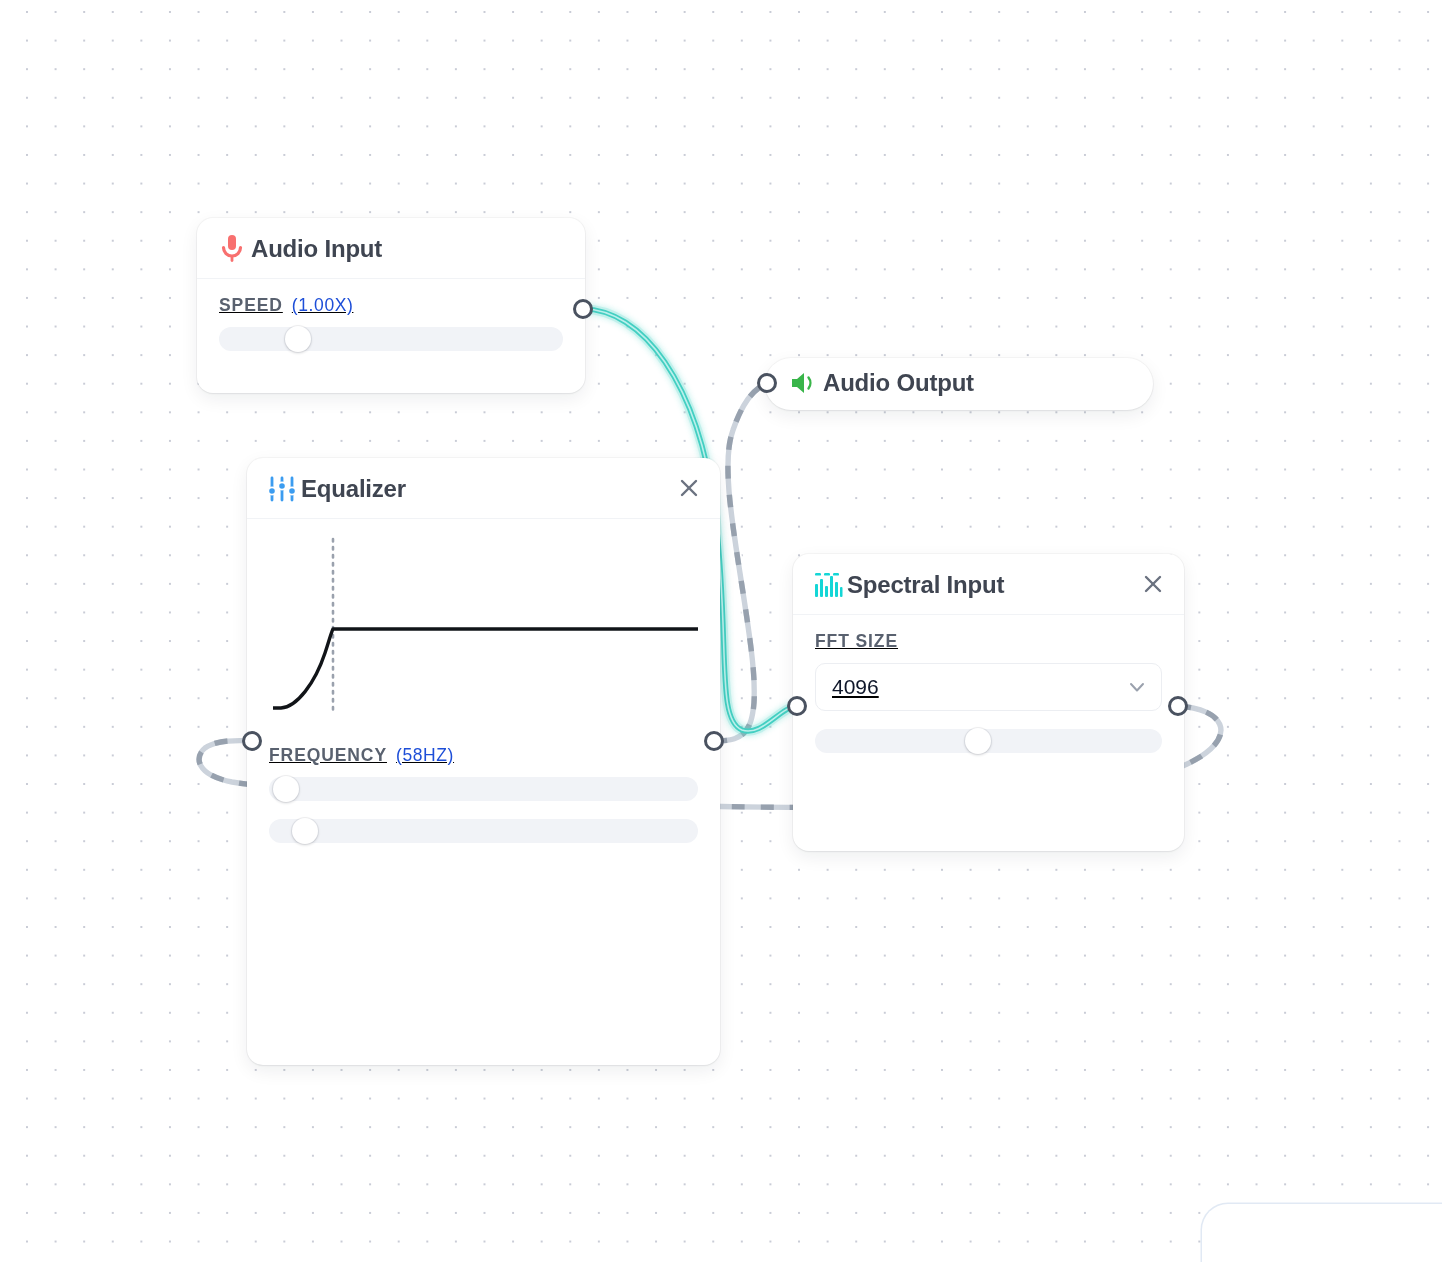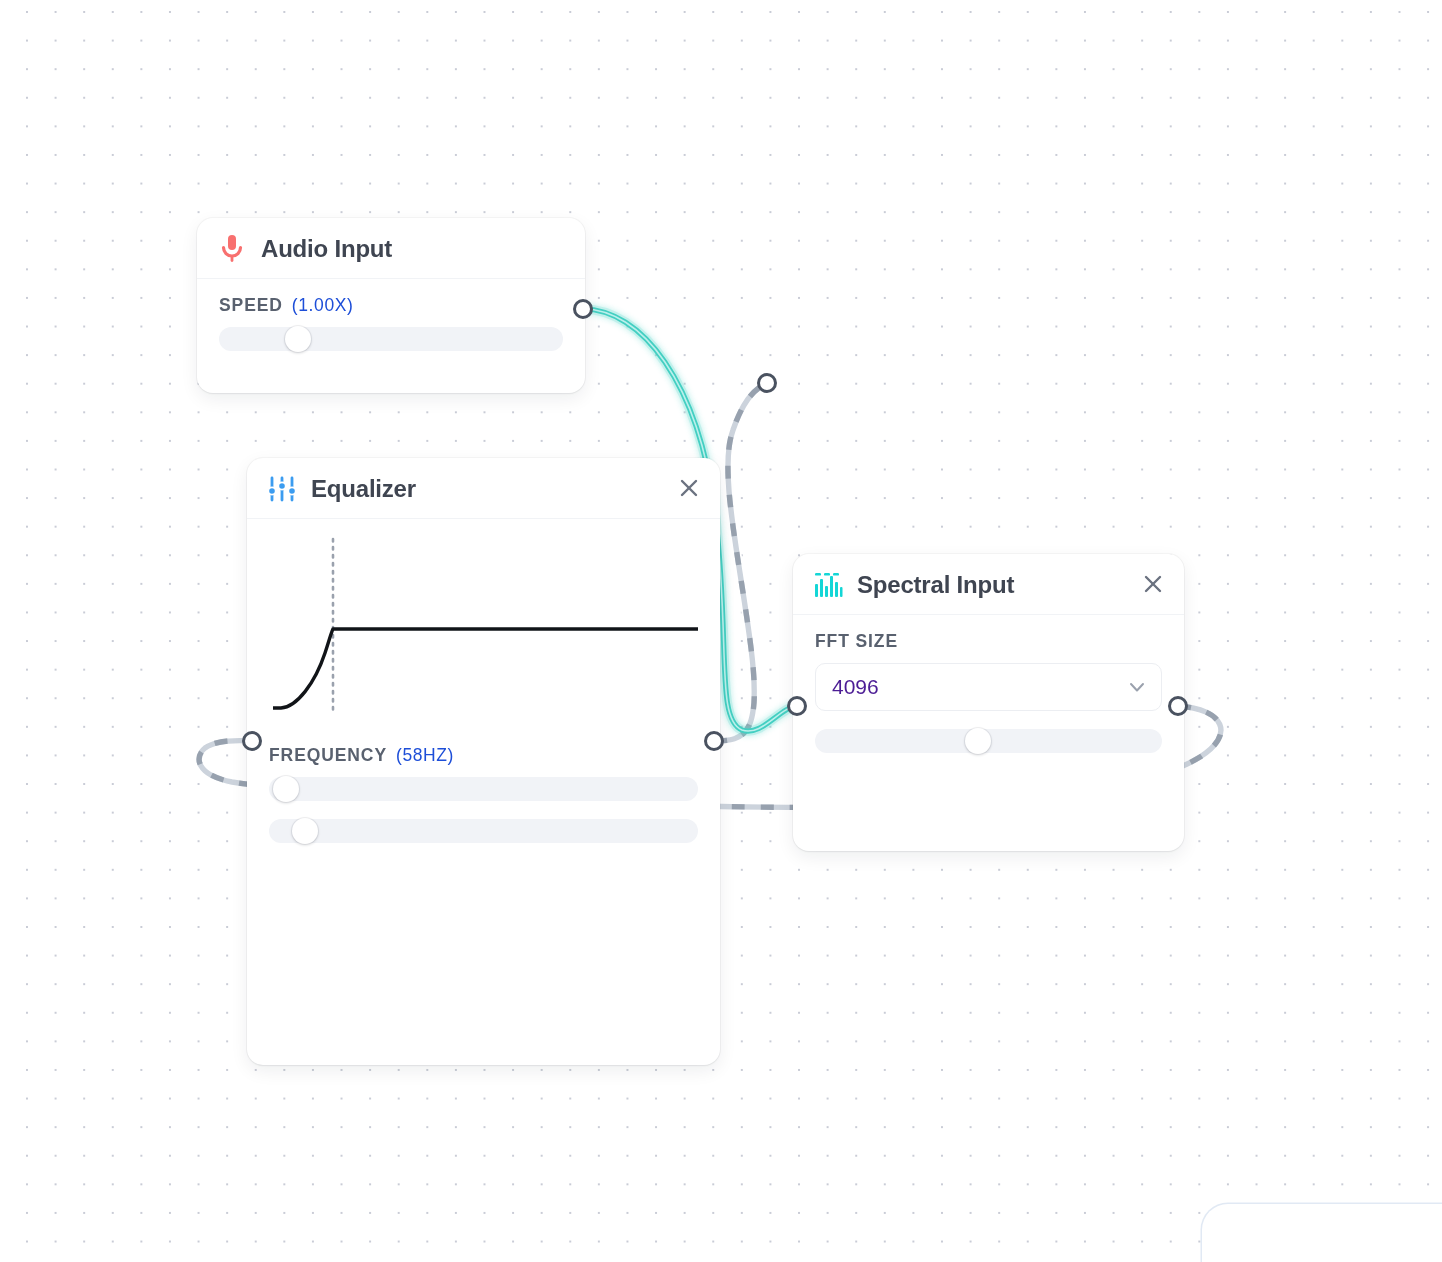--- a/index.html
+++ b/index.html
@@ -41,21 +41,21 @@
     box-shadow: 0 1px 2px rgba(16,24,40,.05),
                 0 6px 18px rgba(16,24,40,.07),
                 0 0 0 1px rgba(16,24,40,.035);
     z-index: 10;
   }
   .node.pill { border-radius: 28px; }
 
   .node-header {
     display: flex;
     align-items: center;
-    gap: 14px;
+    gap: 4px;
     padding: 16px 20px 14px 20px;
     position: relative;
   }
   .node-header.bordered { border-bottom: 1px solid #f1f3f6; }
   .node-title {
     font-size: 24px;
     font-weight: 700;
     color: #3f4551;
     letter-spacing: -0.2px;
     white-space: nowrap;
@@ -75,21 +75,21 @@
     display: flex; align-items: center; justify-content: center;
     color: #6b7280;
     cursor: pointer;
     background: transparent;
     border: none;
     padding: 0;
   }
 
   .node-body { padding: 14px 22px 22px 22px; }
 
-  .field { margin-bottom: 18px; }
+  .field { margin-bottom: 18px; text-decoration: underline; }
   .field:last-child { margin-bottom: 0; }
 
   .field-label {
     font-size: 17.5px;
     font-weight: 700;
     letter-spacing: 0.9px;
     color: #59616f;
     text-transform: uppercase;
     margin-bottom: 11px;
     display: flex;
@@ -124,21 +124,21 @@
   .select {
     position: relative;
     height: 48px;
     border-radius: 10px;
     border: 1px solid #eceef2;
     background: #ffffff;
     display: flex;
     align-items: center;
     padding: 0 16px;
     font-size: 21px;
-    color: #4c1d95;
+    color: #0f172a;
     box-sizing: border-box;
   }
   .select .chev {
     position: absolute;
     right: 14px; top: 50%;
     transform: translateY(-50%);
     color: #9aa1ad;
     display: flex;
   }
 
@@ -228,20 +228,32 @@
           <span class="field-value">(1.00X)</span>
         </div>
         <div class="slider">
           <div class="thumb" style="left:23%;"></div>
         </div>
       </div>
     </div>
   </div>
   <div class="port" style="left:573px; top:299px;"></div>
 
+  <div class="node pill" id="node-audio-output" style="left:765px; top:358px; width:388px; height:52px;">
+    <div class="node-header" style="padding:10px 20px 10px 24px;">
+      <span class="node-icon">
+        <svg width="28" height="26" viewBox="0 0 28 26">
+          <path d="M2 9h5l7-6v20l-7-6H2z" fill="#39b54a"></path>
+          <path d="M18.5 7.5a9 9 0 0 1 0 11" fill="none" stroke="#39b54a" stroke-width="2.4" stroke-linecap="round"></path>
+          <path d="M22.5 4.5a14 14 0 0 1 0 17" fill="none" stroke="#39b54a" stroke-width="2.2" stroke-linecap="round" opacity="0"></path>
+        </svg>
+      </span>
+      <span class="node-title">Audio Output</span>
+    </div>
+  </div>
   <div class="port" style="left:757px; top:373px;"></div>
 
   <div class="node" id="node-equalizer" style="left:247px; top:458px; width:473px; height:607px;">
     <div class="node-header bordered">
       <span class="node-icon">
         <svg width="30" height="28" viewBox="0 0 30 28">
           <g stroke="#3b9cf0" stroke-width="2.8" stroke-linecap="round">
             <line x1="5" y1="3" x2="5" y2="25"></line>
             <line x1="15" y1="3" x2="15" y2="25"></line>
             <line x1="25" y1="3" x2="25" y2="25"></line>

